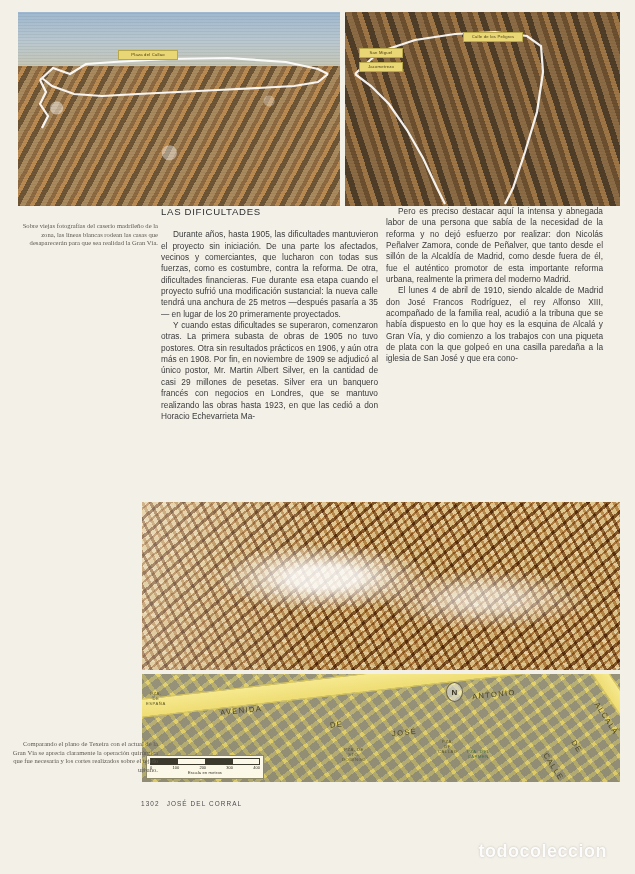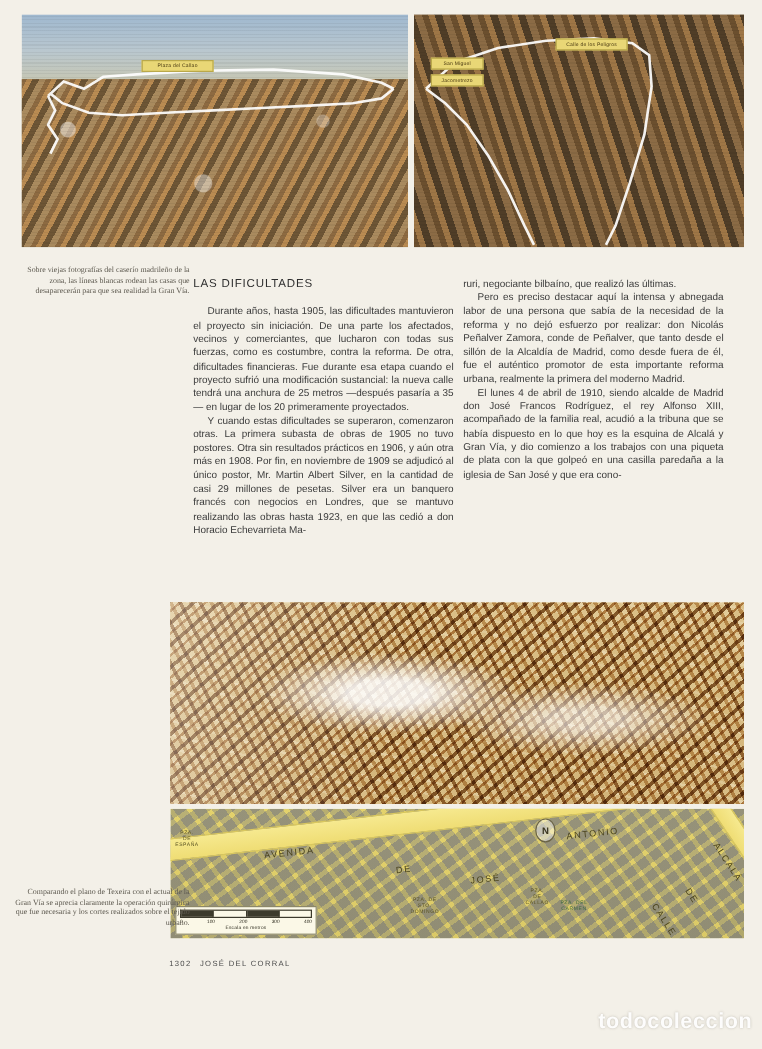--- a/index.html
+++ b/index.html
@@ -40,21 +40,21 @@
   .ph-label{position:absolute;background:#e9d776;border:1px solid #b9a84a;
     color:#4a3a12;font-size:4.2px;letter-spacing:.2px;
     padding:1.5px 3px;white-space:nowrap;text-align:center;line-height:1.1;}
 
   
   .caption{position:absolute;font-family:"Liberation Serif", serif;
     font-size:6.6px;line-height:8.6px;color:#5e5a50;text-align:right;}
   .caption-top{left:18px;top:222px;width:140px;}
   .caption-map{left:12px;top:740px;width:146px;}
 
-  .col{position:absolute;top:231px;width:217px;
+  .col{position:absolute;top:206px;width:217px;
     font-size:8.3px;line-height:11.35px;color:#3b3b3b;text-align:justify;}
   .col-left{left:161px;}
   .col-right{left:386px;}
 
   .col h2{font-size:9.6px;font-weight:400;letter-spacing:.7px;
     margin:0 0 12px 0;color:#2e2e2e;}
   .col h2.spaced{margin-top:26px;}
   .col p{margin:0;text-indent:12px;}
   .col p.cont{text-indent:0;}
 
@@ -102,21 +102,21 @@
   .sb-seg{flex:1;border-right:1px solid #3c3a2c;}
   .sb-seg:last-child{border-right:0;}
   .sb-seg.dark{background:#3c3a2c;}
   .sb-ticks{display:flex;justify-content:space-between;font-size:4px;color:#2f2d20;margin-top:0px;}
   .sb-label{font-size:4px;color:#2f2d20;text-align:center;margin-top:0px;letter-spacing:.2px;}
 
   
   .footer{position:absolute;left:141px;top:800px;font-size:6.4px;
     letter-spacing:1.1px;color:#4b4b4b;}
   .footer .num{margin-right:7px;}
-  .watermark{position:absolute;right:8px;bottom:12px;
+  .watermark{position:absolute;right:28px;bottom:12px;
     font-size:18px;font-weight:bold;letter-spacing:.5px;
     color:rgba(255,255,255,.95);
     text-shadow:0 0 2px rgba(180,175,165,.85);}
 </style>
 </head>
 <body>
 
 <div class="page">
 
   <div class="photo-row">
@@ -148,21 +148,20 @@
 
   <div class="caption caption-top">Sobre viejas fotografías del caserío madrileño de la zona, las líneas blancas rodean las casas que desaparecerán para que sea realidad la Gran Vía.</div>
 
   <div class="col col-left">
     <h2>LAS DIFICULTADES</h2>
     <p>Durante años, hasta 1905, las dificultades mantuvieron el proyecto sin iniciación. De una parte los afectados, vecinos y comerciantes, que lucharon con todas sus fuerzas, como es costumbre, contra la reforma. De otra, dificultades financieras. Fue durante esa etapa cuando el proyecto sufrió una modificación sustancial: la nueva calle tendrá una anchura de 25 metros —después pasaría a 35— en lugar de los 20 primeramente proyectados.</p>
     <p>Y cuando estas dificultades se superaron, comenzaron otras. La primera subasta de obras de 1905 no tuvo postores. Otra sin resultados prácticos en 1906, y aún otra más en 1908. Por fin, en noviembre de 1909 se adjudicó al único postor, Mr. Martin Albert Silver, en la cantidad de casi 29 millones de pesetas. Silver era un banquero francés con negocios en Londres, que se mantuvo realizando las obras hasta 1923, en que las cedió a don Horacio Echevarrieta Ma-</p>
   </div>
 
   <div class="col col-right">
-    <p class="cont">ruri, negociante bilbaíno, que realizó las últimas.</p>
     <p>Pero es preciso destacar aquí la intensa y abnegada labor de una persona que sabía de la necesidad de la reforma y no dejó esfuerzo por realizar: don Nicolás Peñalver Zamora, conde de Peñalver, que tanto desde el sillón de la Alcaldía de Madrid, como desde fuera de él, fue el auténtico promotor de esta importante reforma urbana, realmente la primera del moderno Madrid.</p>
     <p>El lunes 4 de abril de 1910, siendo alcalde de Madrid don José Francos Rodríguez, el rey Alfonso XIII, acompañado de la familia real, acudió a la tribuna que se había dispuesto en lo que hoy es la esquina de Alcalá y Gran Vía, y dio comienzo a los trabajos con una piqueta de plata con la que golpeó en una casilla paredaña a la iglesia de San José y que era cono-</p>
   </div>
 
   <div class="map-old"></div>
 
   <div class="map-new">
     <div class="mn-bg"></div>
     <div class="mn-via"></div>
     <div class="mn-alcala"></div>

